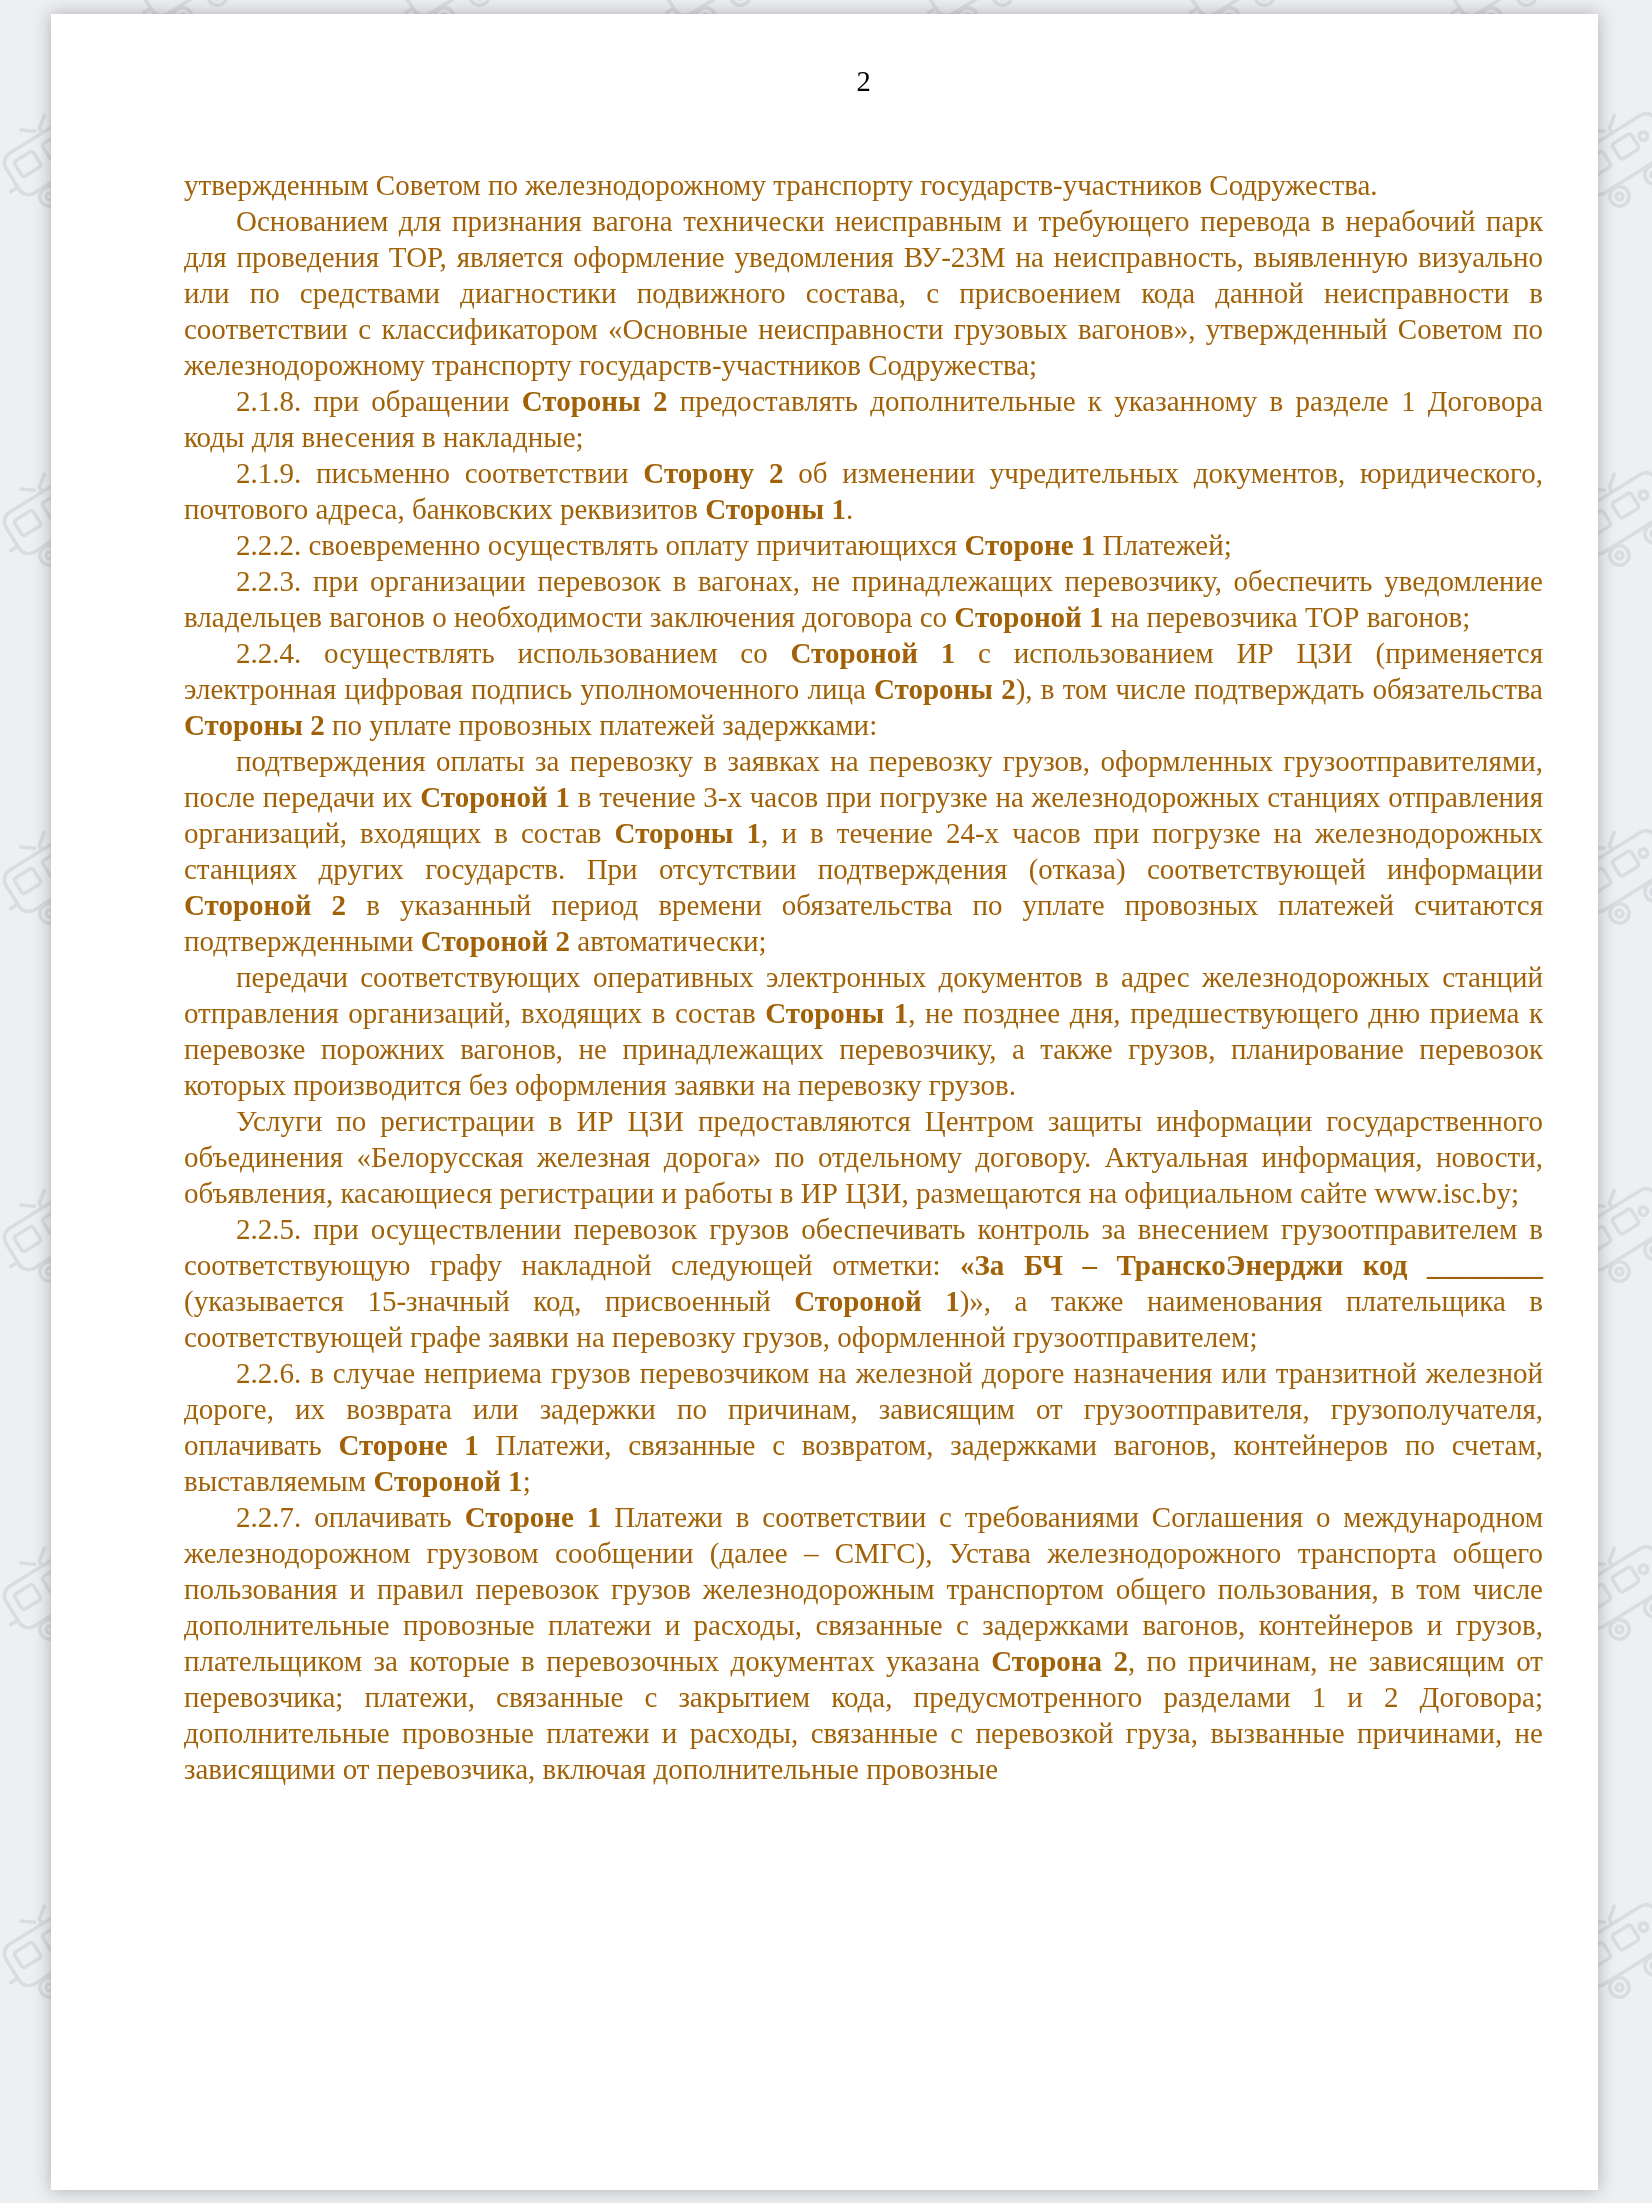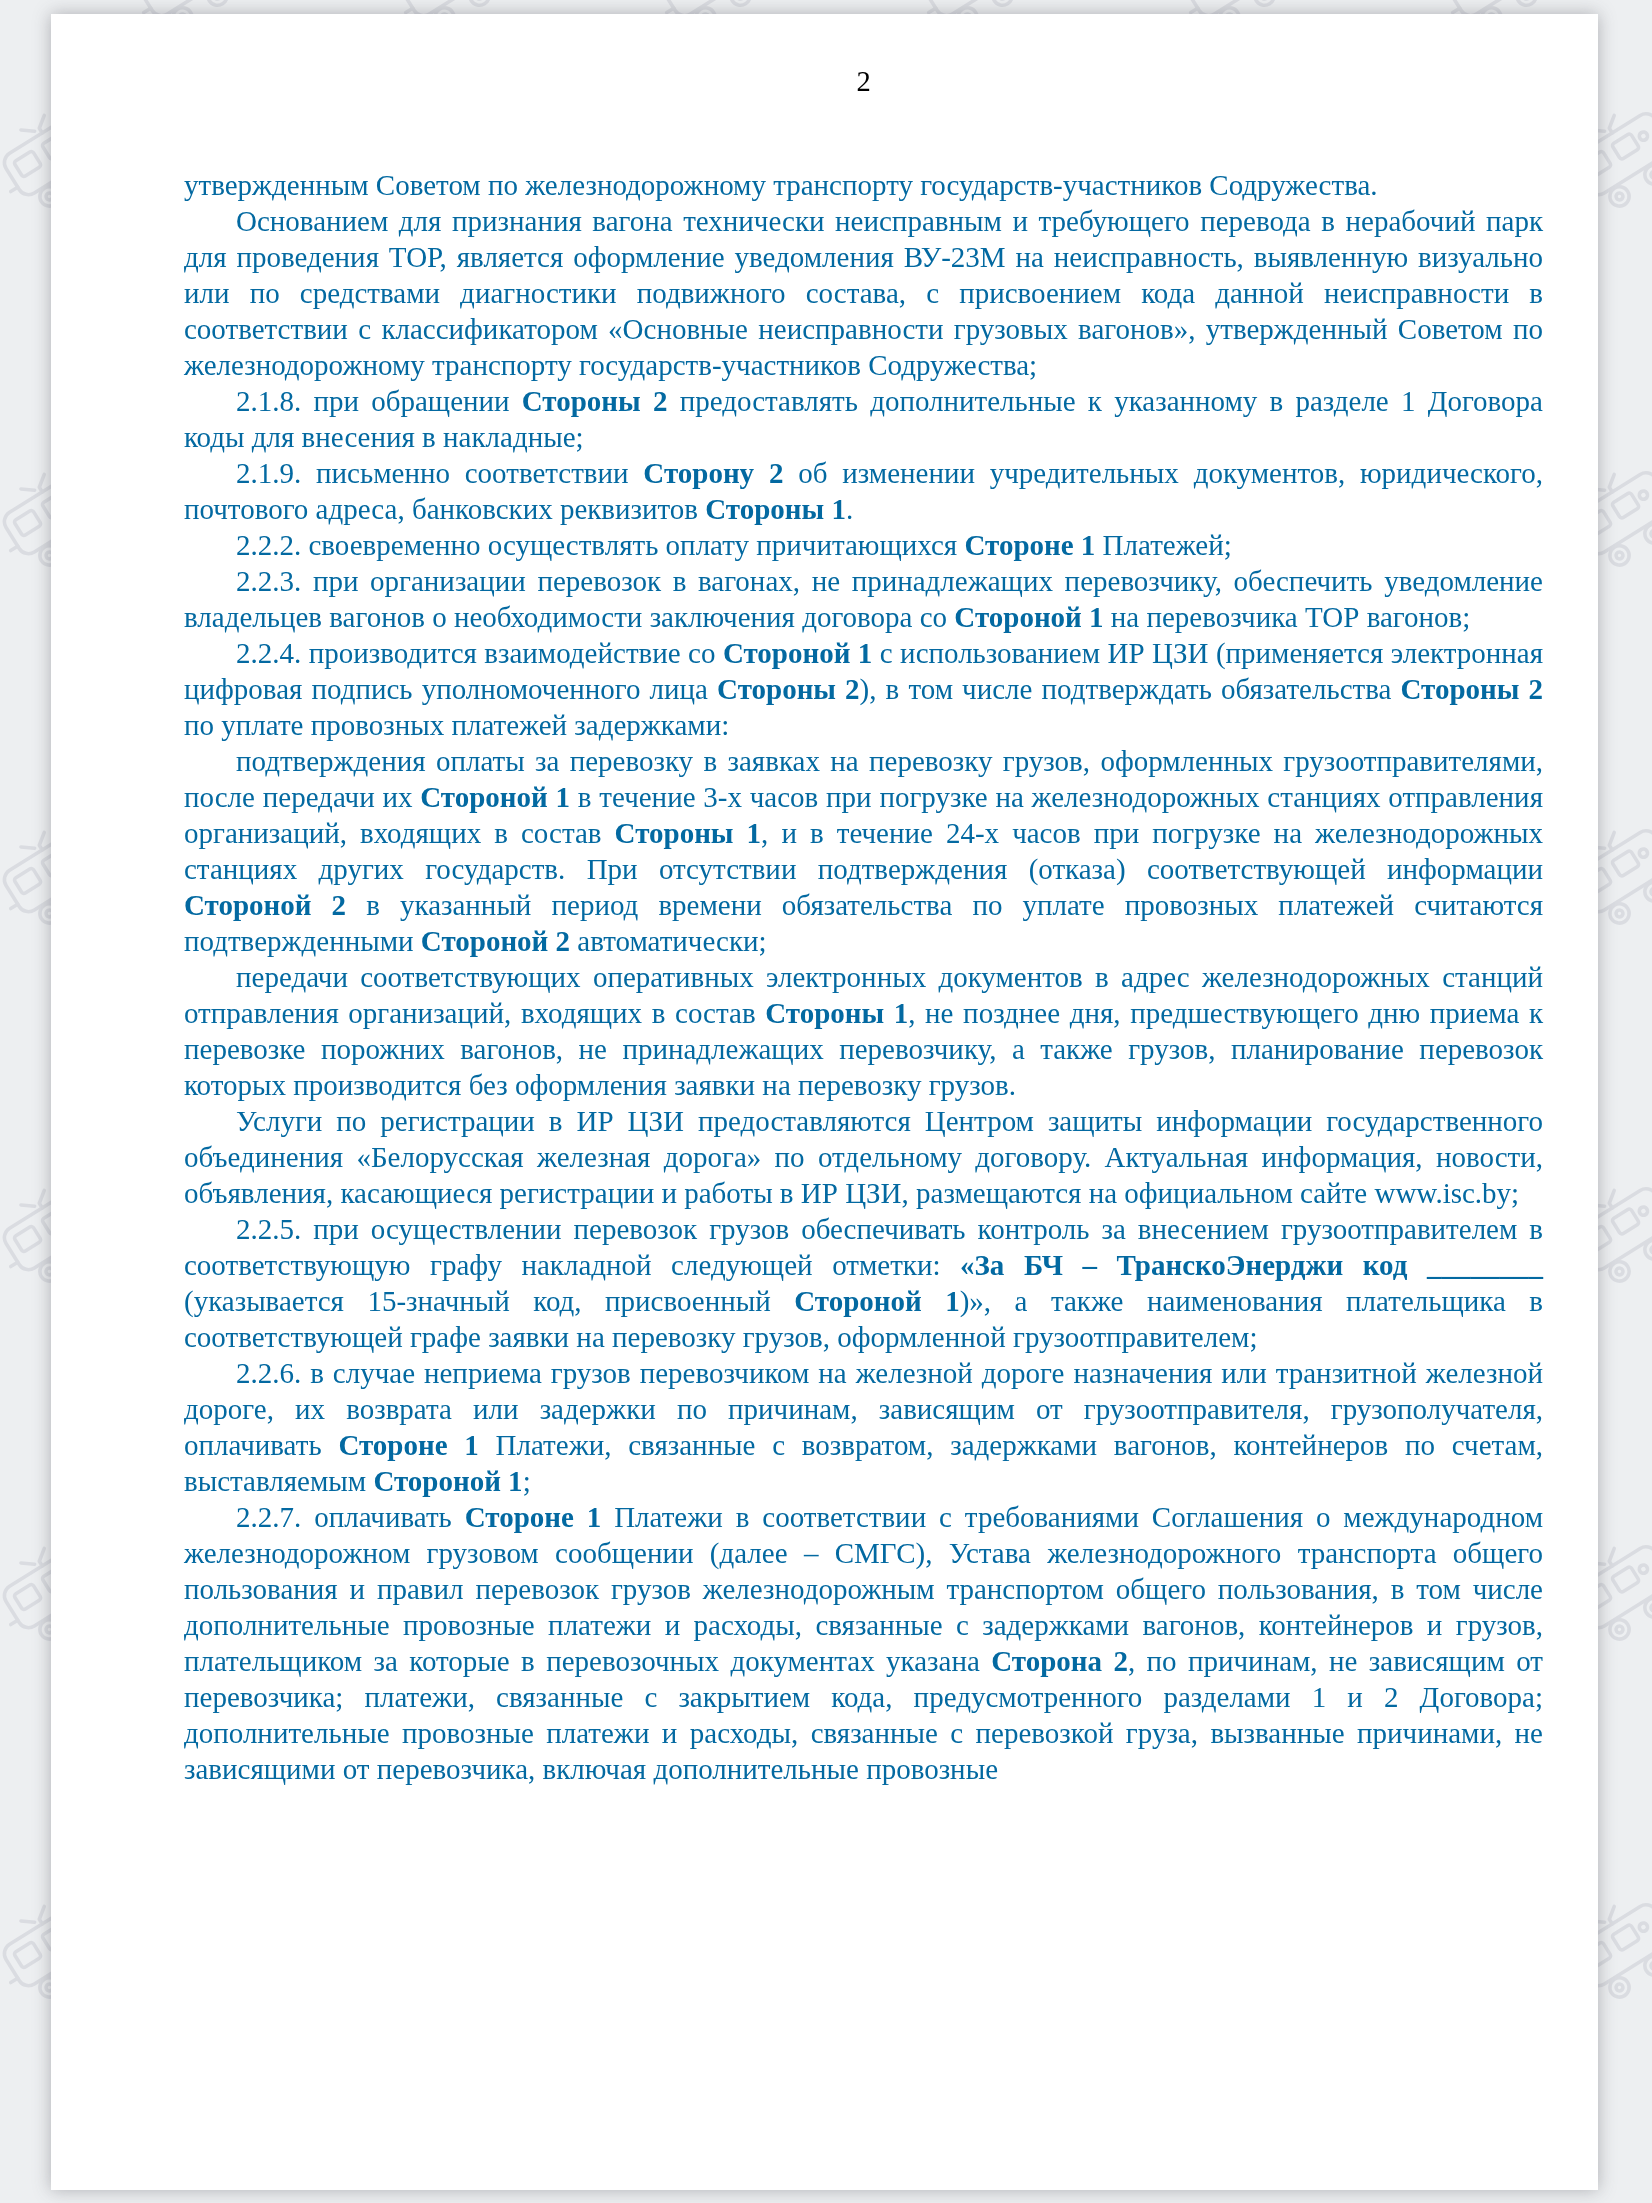--- a/index.html
+++ b/index.html
@@ -42,21 +42,21 @@
     width: 1359px;
     text-align: center;
     font-size: 28.5px;
     color: #000;
   }
   .document-body {
     position: absolute;
     top: 153px;
     left: 133px;
     width: 1359px;
-    color: #0369a1;
+    color: #a16207;
     font-size: 29px;
     line-height: 36px;
     text-align: justify;
   }
   .document-body p {
     margin: 0;
     padding: 0;
   }
   .document-body p.indent {
     text-indent: 52px;
@@ -1347,21 +1347,21 @@
 
 <div class="page">
   <div class="page-number">2</div>
   <div class="document-body">
       <p><span>утвержденным Советом по железнодорожному транспорту государств-участников Содружества.</span></p>
       <p class="indent"><span>Основанием для признания вагона технически неисправным и требующего перевода в нерабочий парк для проведения ТОР, является оформление уведомления ВУ-23М на неисправность, выявленную визуально или по средствами диагностики подвижного состава, с присвоением кода данной неисправности в соответствии с классификатором «Основные неисправности грузовых вагонов», утвержденный Советом по железнодорожному транспорту государств-участников Содружества;</span></p>
       <p class="indent"><span>2.1.8. при обращении </span><b>Стороны 2</b><span> предоставлять дополнительные к указанному в разделе 1 Договора коды для внесения в накладные;</span></p>
       <p class="indent"><span>2.1.9. письменно соответствии </span><b>Сторону 2</b><span> об изменении учредительных документов, юридического, почтового адреса, банковских реквизитов </span><b>Стороны 1</b><span>.</span></p>
       <p class="indent"><span>2.2.2. своевременно осуществлять оплату причитающихся </span><b>Стороне 1</b><span> Платежей;</span></p>
       <p class="indent"><span>2.2.3. при организации перевозок в вагонах, не принадлежащих перевозчику, обеспечить уведомление владельцев вагонов о необходимости заключения договора со </span><b>Стороной 1</b><span> на перевозчика ТОР вагонов;</span></p>
-      <p class="indent"><span>2.2.4. производится взаимодействие со </span><b>Стороной 1</b><span> с использованием ИР ЦЗИ (применяется электронная цифровая подпись  уполномоченного лица </span><b>Стороны 2</b><span>), в том числе подтверждать обязательства </span><b>Стороны 2</b><span> по уплате провозных платежей задержками:</span></p>
+      <p class="indent"><span>2.2.4. осуществлять использованием со </span><b>Стороной 1</b><span> с использованием ИР ЦЗИ (применяется электронная цифровая подпись  уполномоченного лица </span><b>Стороны 2</b><span>), в том числе подтверждать обязательства </span><b>Стороны 2</b><span> по уплате провозных платежей задержками:</span></p>
       <p class="indent"><span>подтверждения оплаты за перевозку в заявках на перевозку грузов, оформленных грузоотправителями, после передачи их </span><b>Стороной 1</b><span> в течение 3-х часов при погрузке на железнодорожных станциях отправления организаций, входящих в состав </span><b>Стороны 1</b><span>, и в течение 24-х часов при погрузке на железнодорожных станциях других государств. При отсутствии подтверждения (отказа) соответствующей информации </span><b>Стороной 2</b><span> в указанный период времени обязательства по уплате провозных платежей считаются подтвержденными </span><b>Стороной 2</b><span> автоматически;</span></p>
       <p class="indent"><span>передачи соответствующих оперативных электронных документов в адрес железнодорожных станций отправления организаций, входящих в состав </span><b>Стороны 1</b><span>, не позднее дня, предшествующего дню приема к перевозке порожних вагонов, не принадлежащих перевозчику, а также грузов, планирование перевозок которых производится без оформления заявки на перевозку грузов.</span></p>
       <p class="indent"><span>Услуги по регистрации в ИР ЦЗИ предоставляются Центром защиты информации государственного объединения «Белорусская железная дорога» по отдельному договору. Актуальная информация, новости, объявления, касающиеся регистрации и работы в ИР ЦЗИ, размещаются на официальном сайте www.isc.by;</span></p>
       <p class="indent"><span>2.2.5. при осуществлении перевозок грузов обеспечивать контроль за внесением грузоотправителем в соответствующую графу накладной следующей отметки: </span><b>«За БЧ – ТранскоЭнерджи код ________</b><span> (указывается 15-значный код, присвоенный </span><b>Стороной 1</b><span>)», а также наименования плательщика в соответствующей графе заявки на перевозку грузов, оформленной грузоотправителем;</span></p>
       <p class="indent"><span>2.2.6. в случае неприема грузов перевозчиком на железной дороге назначения или транзитной железной дороге, их возврата или задержки по причинам, зависящим от грузоотправителя, грузополучателя, оплачивать </span><b>Стороне 1</b><span> Платежи, связанные с возвратом, задержками вагонов, контейнеров по счетам, выставляемым </span><b>Стороной 1</b><span>;</span></p>
       <p class="indent"><span>2.2.7. оплачивать </span><b>Стороне 1</b><span> Платежи в соответствии с требованиями Соглашения о международном железнодорожном грузовом сообщении (далее – СМГС), Устава железнодорожного транспорта общего пользования и правил перевозок грузов железнодорожным транспортом общего пользования, в том числе дополнительные провозные платежи и расходы, связанные с задержками вагонов, контейнеров и грузов, плательщиком за которые в перевозочных документах указана </span><b>Сторона 2</b><span>, по причинам, не зависящим от перевозчика; платежи, связанные с закрытием кода, предусмотренного разделами 1 и 2 Договора; дополнительные провозные платежи и расходы, связанные с перевозкой груза, вызванные причинами, не зависящими от перевозчика, включая дополнительные провозные</span></p>
     </div>
 </div>
 
 

